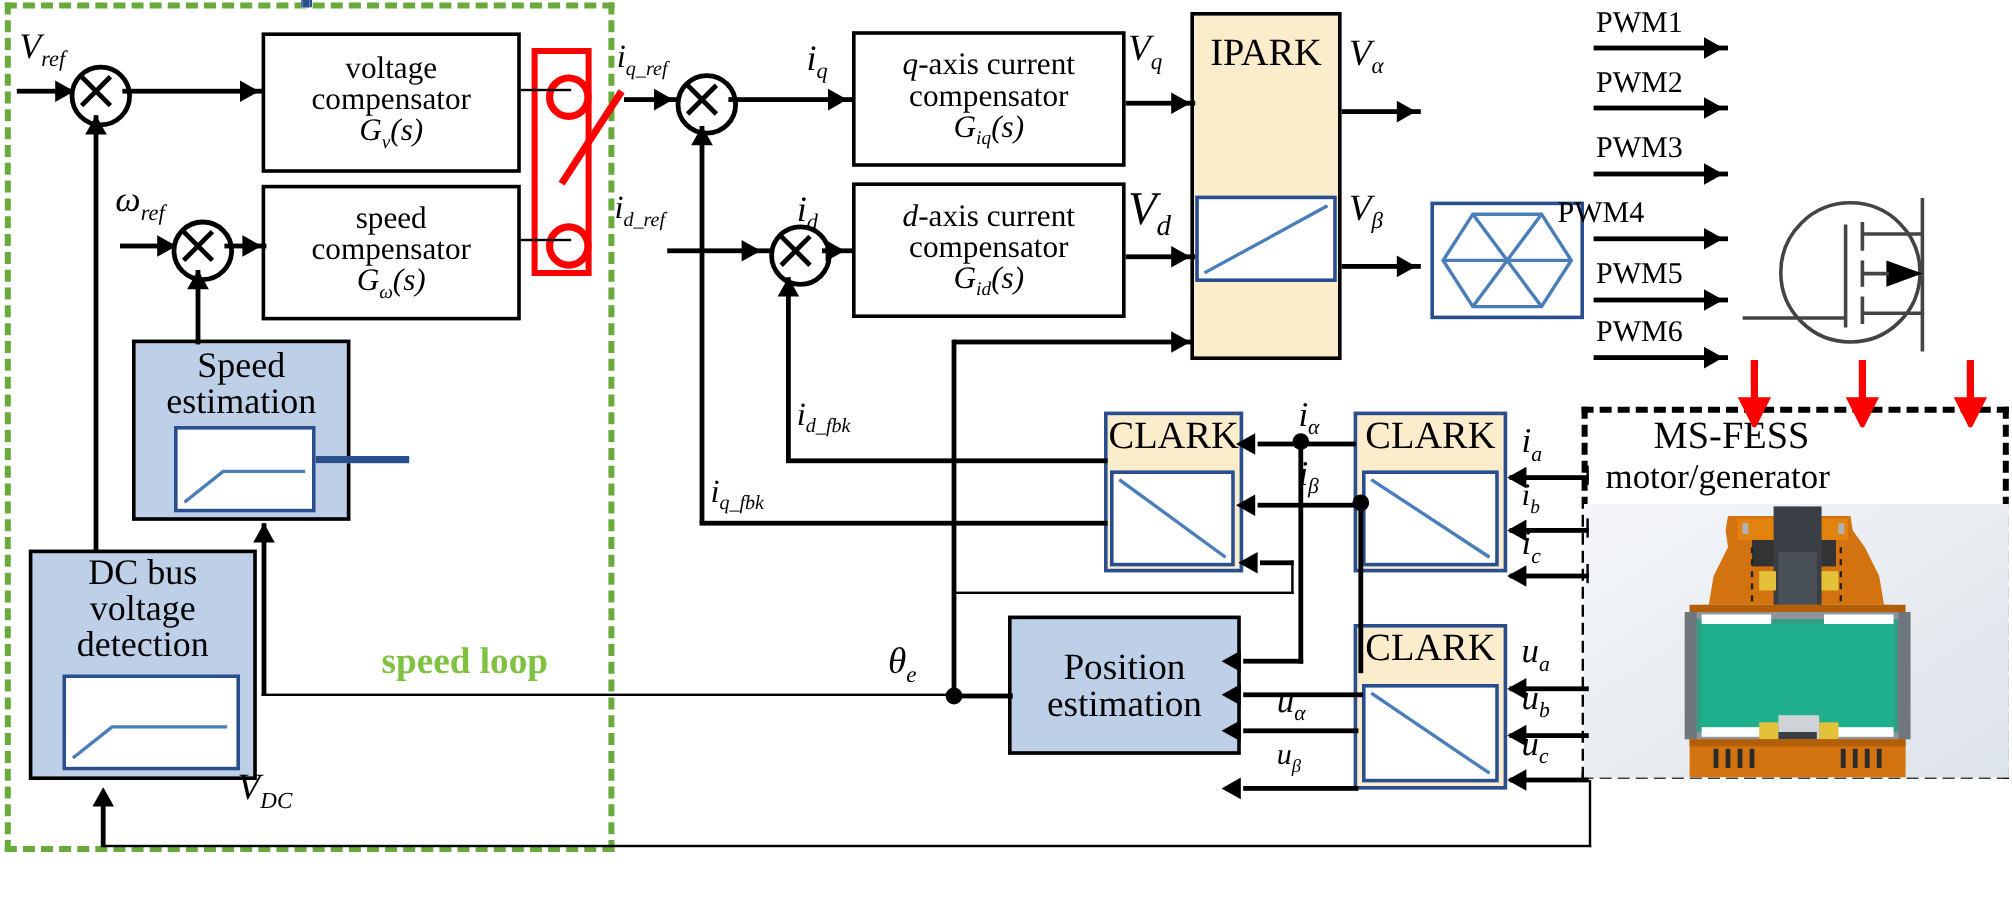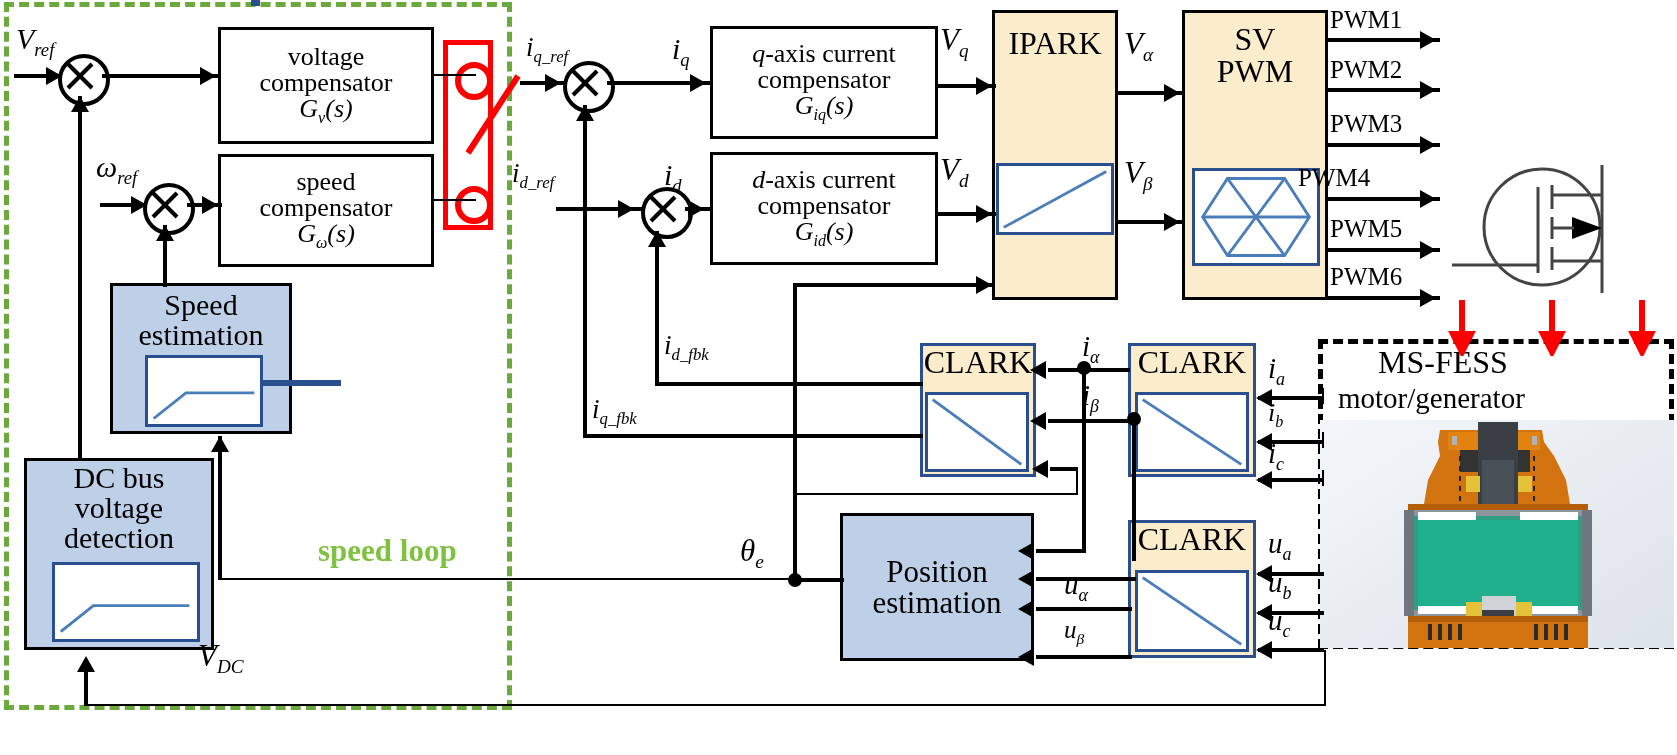--- a/index.html
+++ b/index.html
@@ -115,24 +115,20 @@
 
   <div class="blk cream" style="left:992px;top:10px;width:126px;height:290px;justify-content:flex-start;padding-top:14px;font-size:32px;border-color:#000;">
     <div>IPARK</div>
   </div>
   <div class="mini" style="left:996px;top:163px;width:118px;height:72px;">
     <svg viewBox="0 0 118 72" preserveAspectRatio="none">
       <line x1="5" y1="67" x2="113" y2="6" stroke="#4a7ebb" stroke-width="3"></line>
     </svg>
   </div>
 
-  <div class="blk cream" style="left:1182px;top:10px;width:146px;height:290px;justify-content:flex-start;padding-top:10px;font-size:32px;border-color:#000;">
-    <div>SV</div>
-    <div>PWM</div>
-  </div>
   <div class="mini" style="left:1192px;top:168px;width:128px;height:98px;">
     <svg viewBox="0 0 128 98" preserveAspectRatio="none">
       <polygon points="34,8 94,8 120,49 94,90 34,90 8,49" fill="none" stroke="#4a7ebb" stroke-width="3"></polygon>
       <line x1="8" y1="49" x2="120" y2="49" stroke="#4a7ebb" stroke-width="3"></line>
       <line x1="34" y1="8" x2="94" y2="90" stroke="#4a7ebb" stroke-width="3"></line>
       <line x1="94" y1="8" x2="34" y2="90" stroke="#4a7ebb" stroke-width="3"></line>
     </svg>
   </div>
 
   <svg style="position:absolute;left:1452px;top:165px;width:200px;height:130px;">
@@ -183,21 +179,21 @@
     <div>DC bus</div>
     <div>voltage</div>
     <div>detection</div>
   </div>
   <div class="mini" style="left:52px;top:562px;width:148px;height:80px;">
     <svg viewBox="0 0 148 80" preserveAspectRatio="none">
       <polyline points="6,72 40,44 140,44" fill="none" stroke="#4a7ebb" stroke-width="3"></polyline>
     </svg>
   </div>
 
-  <div class="blk blue" style="left:840px;top:513px;width:194px;height:148px;font-size:31px;">
+  <div class="blk blue" style="left:840px;top:513px;width:194px;height:116px;font-size:31px;">
     <div>Position</div>
     <div>estimation</div>
   </div>
 
   <div class="blk cream" style="left:920px;top:343px;width:116px;height:134px;justify-content:flex-start;padding-top:0px;font-size:32px;">
     <div>CLARK</div>
   </div>
   <div class="mini" style="left:925px;top:392px;width:104px;height:80px;">
     <svg viewBox="0 0 104 80" preserveAspectRatio="none">
       <line x1="5" y1="5" x2="99" y2="75" stroke="#4a7ebb" stroke-width="3"></line>
@@ -426,36 +422,36 @@
   <div class="thin-v" style="left:1324px;top:650px;height:56px;"></div>
   <div class="vline" style="left:84px;top:668px;height:38px;"></div>
   <div class="arrow-u" style="left:77px;top:656px;"></div>
 
   <div class="lbl ital" style="left:16px;top:22px;font-size:30px;">
     <span>V</span><span class="sub">ref</span></div>
 
   <div class="lbl ital" style="left:96px;top:150px;font-size:30px;">
     <span>ω</span><span class="sub">ref</span></div>
 
-  <div class="lbl ital" style="left:526px;top:32px;font-size:27px;font-family:Liberation Serif, serif;">
+  <div class="lbl ital" style="left:514px;top:32px;font-size:27px;font-family:Liberation Serif, serif;">
     <span>i</span><span class="sub">q_ref</span></div>
 
   <div class="lbl ital" style="left:512px;top:158px;font-size:27px;">
     <span>i</span><span class="sub">d_ref</span></div>
 
   <div class="lbl ital" style="left:672px;top:32px;font-size:30px;">
     <span>i</span><span class="sub">q</span></div>
 
   <div class="lbl ital" style="left:664px;top:158px;font-size:30px;">
     <span>i</span><span class="sub">d</span></div>
 
   <div class="lbl ital" style="left:940px;top:22px;font-size:31px;">
     <span>V</span><span class="sub">q</span></div>
 
-  <div class="lbl ital" style="left:940px;top:152px;font-size:31px;">
+  <div class="lbl ital" style="left:940px;top:152px;font-size:39px;">
     <span>V</span><span class="sub">d</span></div>
 
   <div class="lbl ital" style="left:1124px;top:26px;font-size:31px;">
     <span>V</span><span class="sub">α</span></div>
 
   <div class="lbl ital" style="left:1124px;top:155px;font-size:31px;">
     <span>V</span><span class="sub">β</span></div>
 
   <div class="lbl ital" style="left:664px;top:330px;font-size:27px;">
     <span>i</span><span class="sub">d_fbk</span></div>

